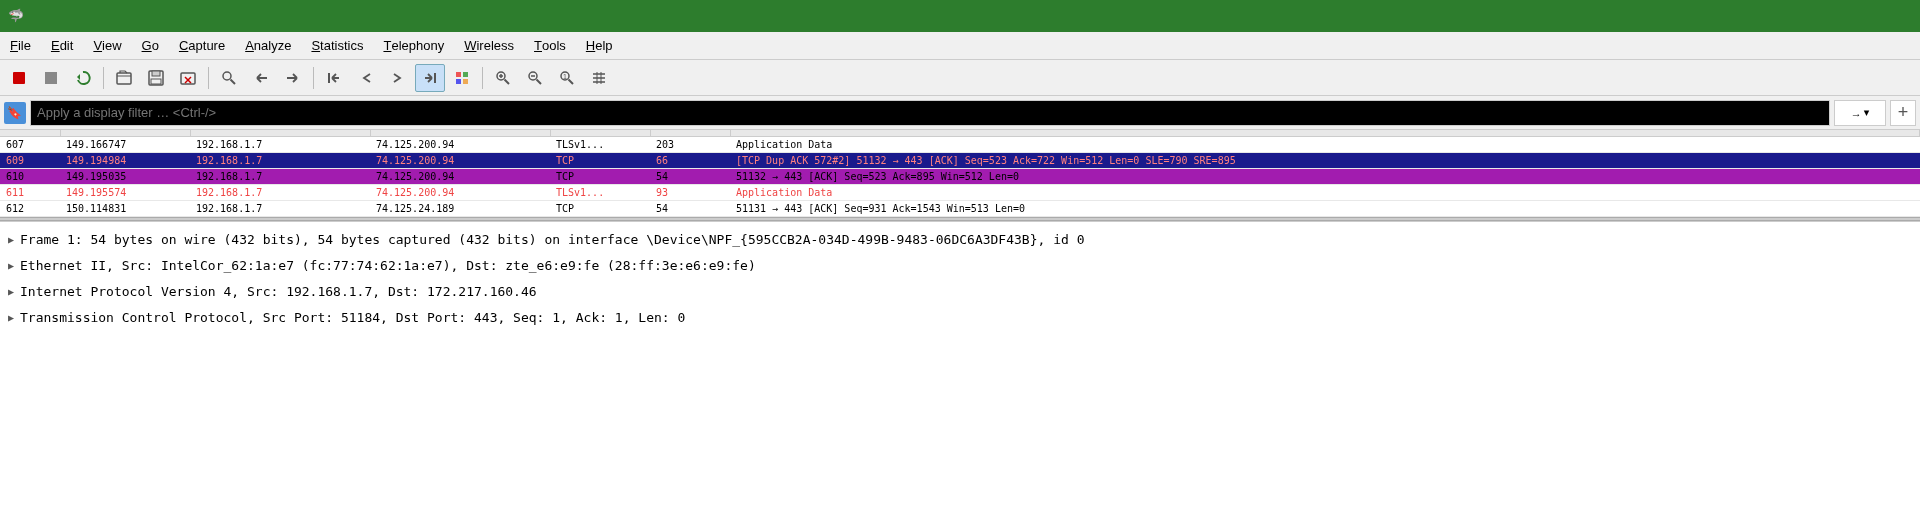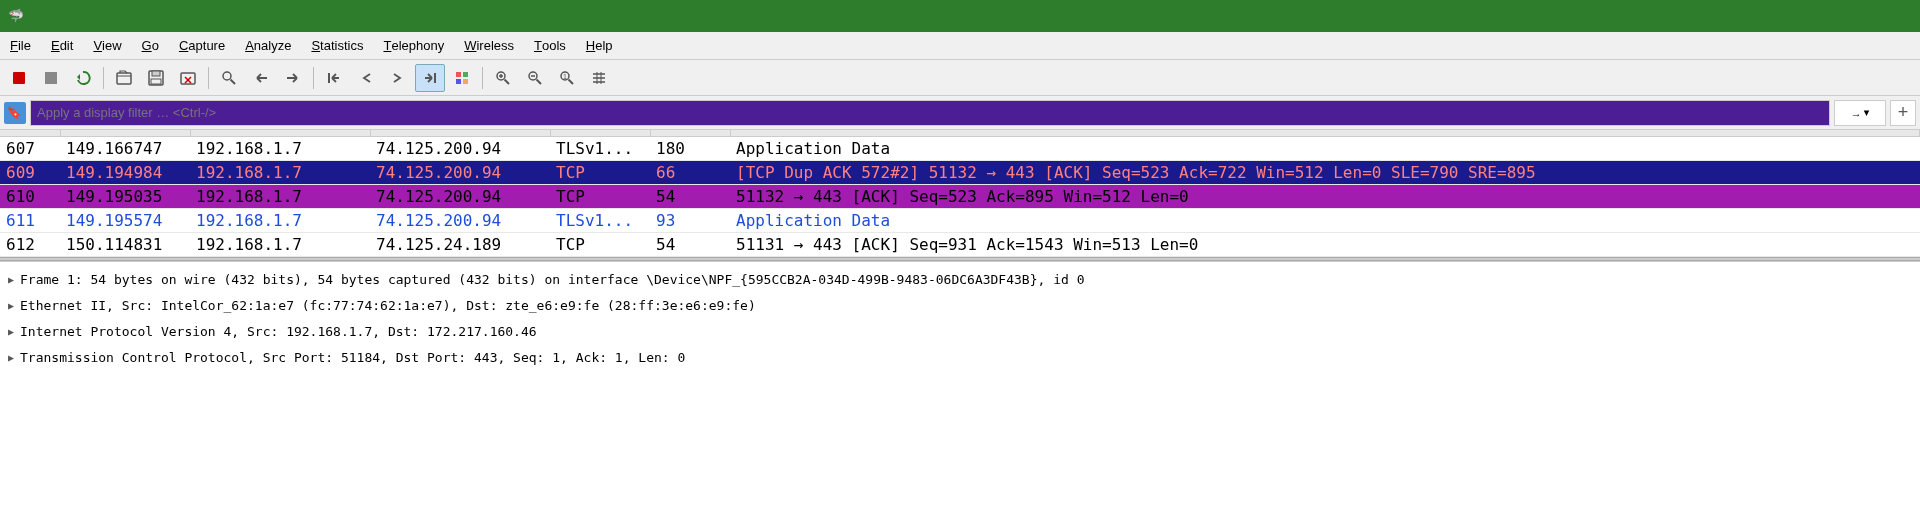--- a/index.html
+++ b/index.html
@@ -121,21 +121,21 @@
       justify-content: center;
       color: white;
       font-size: 12px;
       cursor: pointer;
       flex-shrink: 0;
     }
     .filter-input {
       flex: 1;
       height: 26px;
       border: 1px solid #ccc;
-      background: #4c1d95;
+      background: #000000;
       padding: 0 6px;
       font-size: 13px;
       color: #888;
       outline: none;
     }
     .filter-arrow-btn {
       width: 52px;
       height: 26px;
       background: white;
       border: 1px solid #ccc;
@@ -154,21 +154,21 @@
       cursor: pointer;
       display: flex;
       align-items: center;
       justify-content: center;
       font-size: 18px;
       color: #555;
     }
     .packet-table {
       width: 100%;
       border-collapse: collapse;
-      font-size: 16px;
+      font-size: 10px;
       font-family: 'Consolas', monospace;
     }
     .packet-table thead th {
       background: #e8e8e8;
       border-bottom: 1px solid #ccc;
       border-right: 1px solid #ccc;
       padding: 3px 6px;
       text-align: left;
       font-weight: 600;
       font-family: 'Segoe UI', Arial, sans-serif;
@@ -415,42 +415,42 @@
           <th></th>
         </tr>
       </thead>
       <tbody id="packet-tbody">
       <tr style="background: white; color: rgb(0, 0, 0);">
             <td>607</td>
             <td>149.166747</td>
             <td>192.168.1.7</td>
             <td>74.125.200.94</td>
             <td>TLSv1...</td>
-            <td>180</td>
+            <td>203</td>
             <td style="max-width: 800px; overflow: hidden; text-overflow: ellipsis; white-space: nowrap;">Application Data</td>
           </tr>
           <tr style="background: rgb(26, 26, 140); color: rgb(255, 128, 128);">
             <td>609</td>
             <td>149.194984</td>
             <td>192.168.1.7</td>
             <td>74.125.200.94</td>
             <td>TCP</td>
             <td>66</td>
             <td style="max-width: 800px; overflow: hidden; text-overflow: ellipsis; white-space: nowrap;">[TCP Dup ACK 572#2] 51132 → 443 [ACK] Seq=523 Ack=722 Win=512 Len=0 SLE=790 SRE=895</td>
           </tr>
           <tr style="background: #a21caf; color: rgb(0, 0, 0);">
             <td>610</td>
             <td>149.195035</td>
             <td>192.168.1.7</td>
             <td>74.125.200.94</td>
             <td>TCP</td>
             <td>54</td>
             <td style="max-width: 800px; overflow: hidden; text-overflow: ellipsis; white-space: nowrap;">51132 → 443 [ACK] Seq=523 Ack=895 Win=512 Len=0</td>
           </tr>
-          <tr style="background: white; color: #1d4ed8;">
+          <tr style="background: white; color: #ef4444;">
             <td>611</td>
             <td>149.195574</td>
             <td>192.168.1.7</td>
             <td>74.125.200.94</td>
             <td>TLSv1...</td>
             <td>93</td>
             <td style="max-width: 800px; overflow: hidden; text-overflow: ellipsis; white-space: nowrap;">Application Data</td>
           </tr>
           <tr style="background: white; color: rgb(0, 0, 0); margin-left: 36px;">
             <td>612</td>

